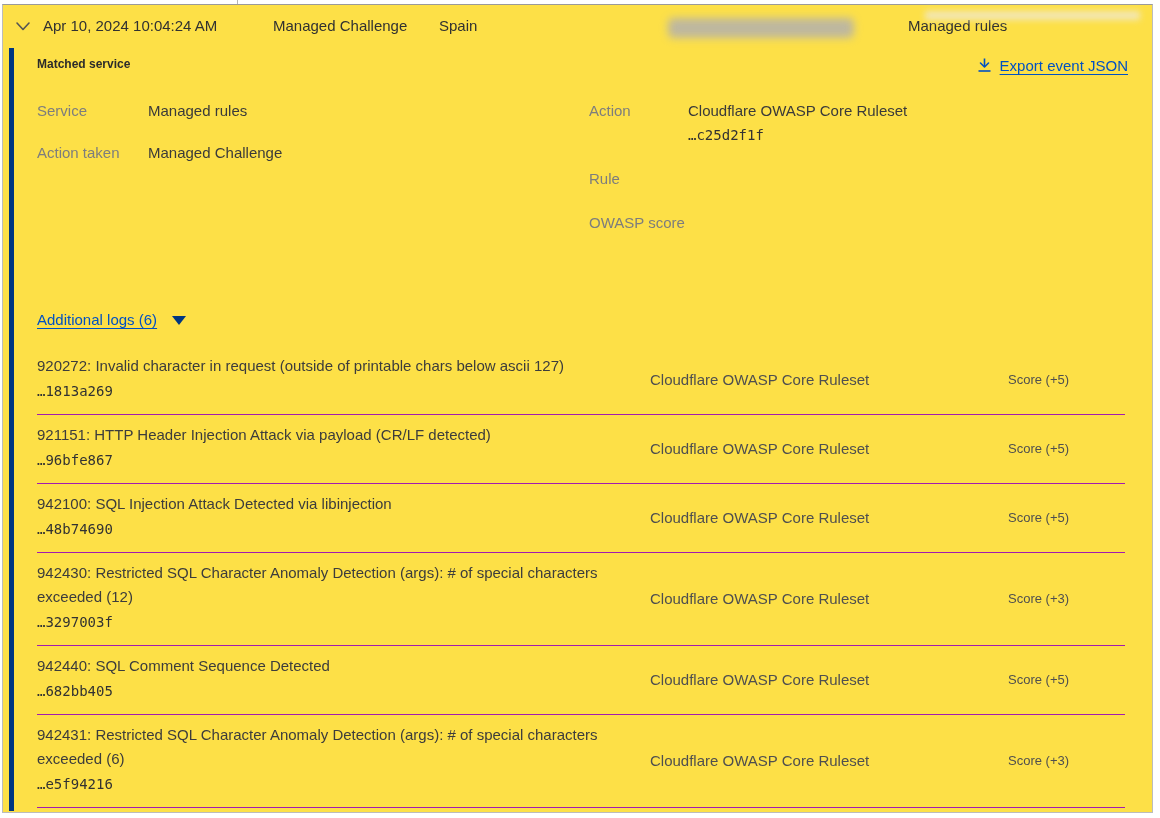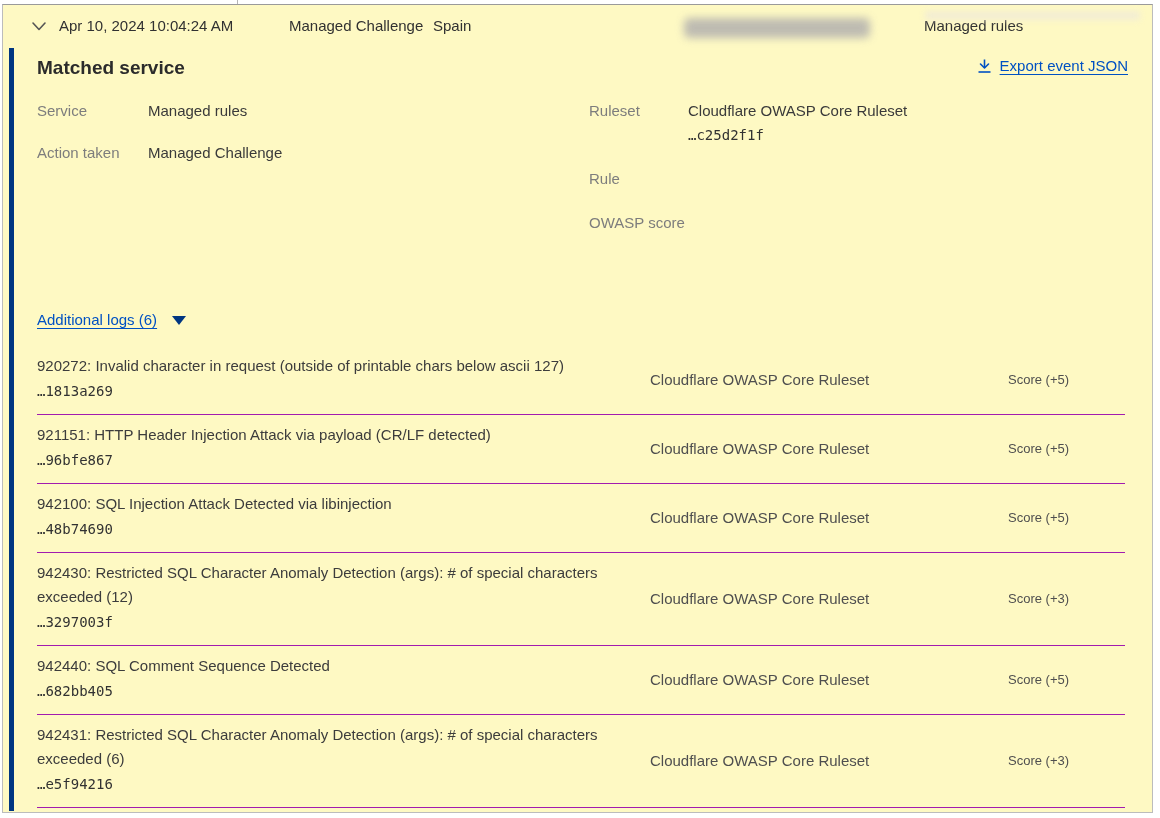--- a/index.html
+++ b/index.html
@@ -2,43 +2,43 @@
 <html><head>
 <meta charset="utf-8">
 <style>
   * { margin:0; padding:0; box-sizing:border-box; }
   html,body { width:1160px; height:818px; background:#ffffff;
     font-family:"Liberation Sans", sans-serif; color:#313131; overflow:hidden; }
 
   .tick-above { position:absolute; left:237px; top:0; width:1px; height:4px; background:#b5b5b5; }
 
   .panel { position:absolute; left:2px; top:4px; width:1151px; height:809px;
-    border:1px solid #bcbcbc; border-top-color:#9a9a9a; background:#fef9c3;padding-left:16px; }
+    border:1px solid #bcbcbc; border-top-color:#9a9a9a; background:#fde047; }
 
   
   .summary { position:relative; height:43px; }
   .summary > * { position:absolute; top:12px; font-size:15px; color:#313131; white-space:nowrap; }
   .chevron { left:12px; top:15px; width:16px; height:12px; cursor:pointer; }
   .s-time    { left:40px;  }
   .s-action  { left:270px; }
-  .s-country { left:414px; }
+  .s-country { left:436px; }
   .s-service { left:905px; }
   .blur-pill { left:665px; top:13px; width:186px; height:20px;
     background:#b3b1af; border-radius:5px; filter:blur(4px); opacity:.85; }
   .blur-smudge { position:absolute; right:12px; top:6px; width:215px; height:9px;
     background:#efe9da; filter:blur(3px); opacity:.75; }
 
   
   .accent-bar { position:absolute; left:6px; top:43px; width:5px; height:763px; }
 
   
   .detail-header { position:absolute; left:34px; top:52px; right:24px;
     display:flex; justify-content:space-between; align-items:flex-start; }
-  .detail-title { font-size:19px; font-weight:700; color:#2b2b2b; }
-  .export-link { display:flex; align-items:flex-end; gap:8px; font-size:15px;
+  .detail-title { font-size:12px; font-weight:700; color:#2b2b2b; }
+  .export-link { display:flex; align-items:flex-start; gap:8px; font-size:15px;
     cursor:pointer; text-decoration:none; }
   .export-link .lbl { text-decoration:underline; text-underline-offset:3px; }
 
   
   .fields-left { position:absolute; left:34px; top:96px; }
   .fields-left .frow { display:flex; margin-bottom:22px; line-height:20px; font-size:15px; }
   .fields-left .flabel { flex:0 0 111px; color:#7d7d7d; }
   .fields-left .fvalue { color:#3a3a3a; }
 
   .fields-right { position:absolute; left:586px; top:94px; }
@@ -106,21 +106,21 @@
       <div class="fvalue">Managed rules</div>
     </div>
     <div class="frow">
       <div class="flabel">Action taken</div>
       <div class="fvalue">Managed Challenge</div>
     </div>
   </div>
 
   <div class="fields-right">
     <div class="frow">
-      <div class="flabel">Ruleset</div>
+      <div class="flabel">Action</div>
       <div class="fvalue-block">
         <div>Cloudflare OWASP Core Ruleset</div>
         <div class="hash">…c25d2f1f</div>
       </div>
     </div>
     <div class="frow">
       <div class="flabel">Rule</div>
     </div>
     <div class="frow">
       <div class="flabel">OWASP score</div>

